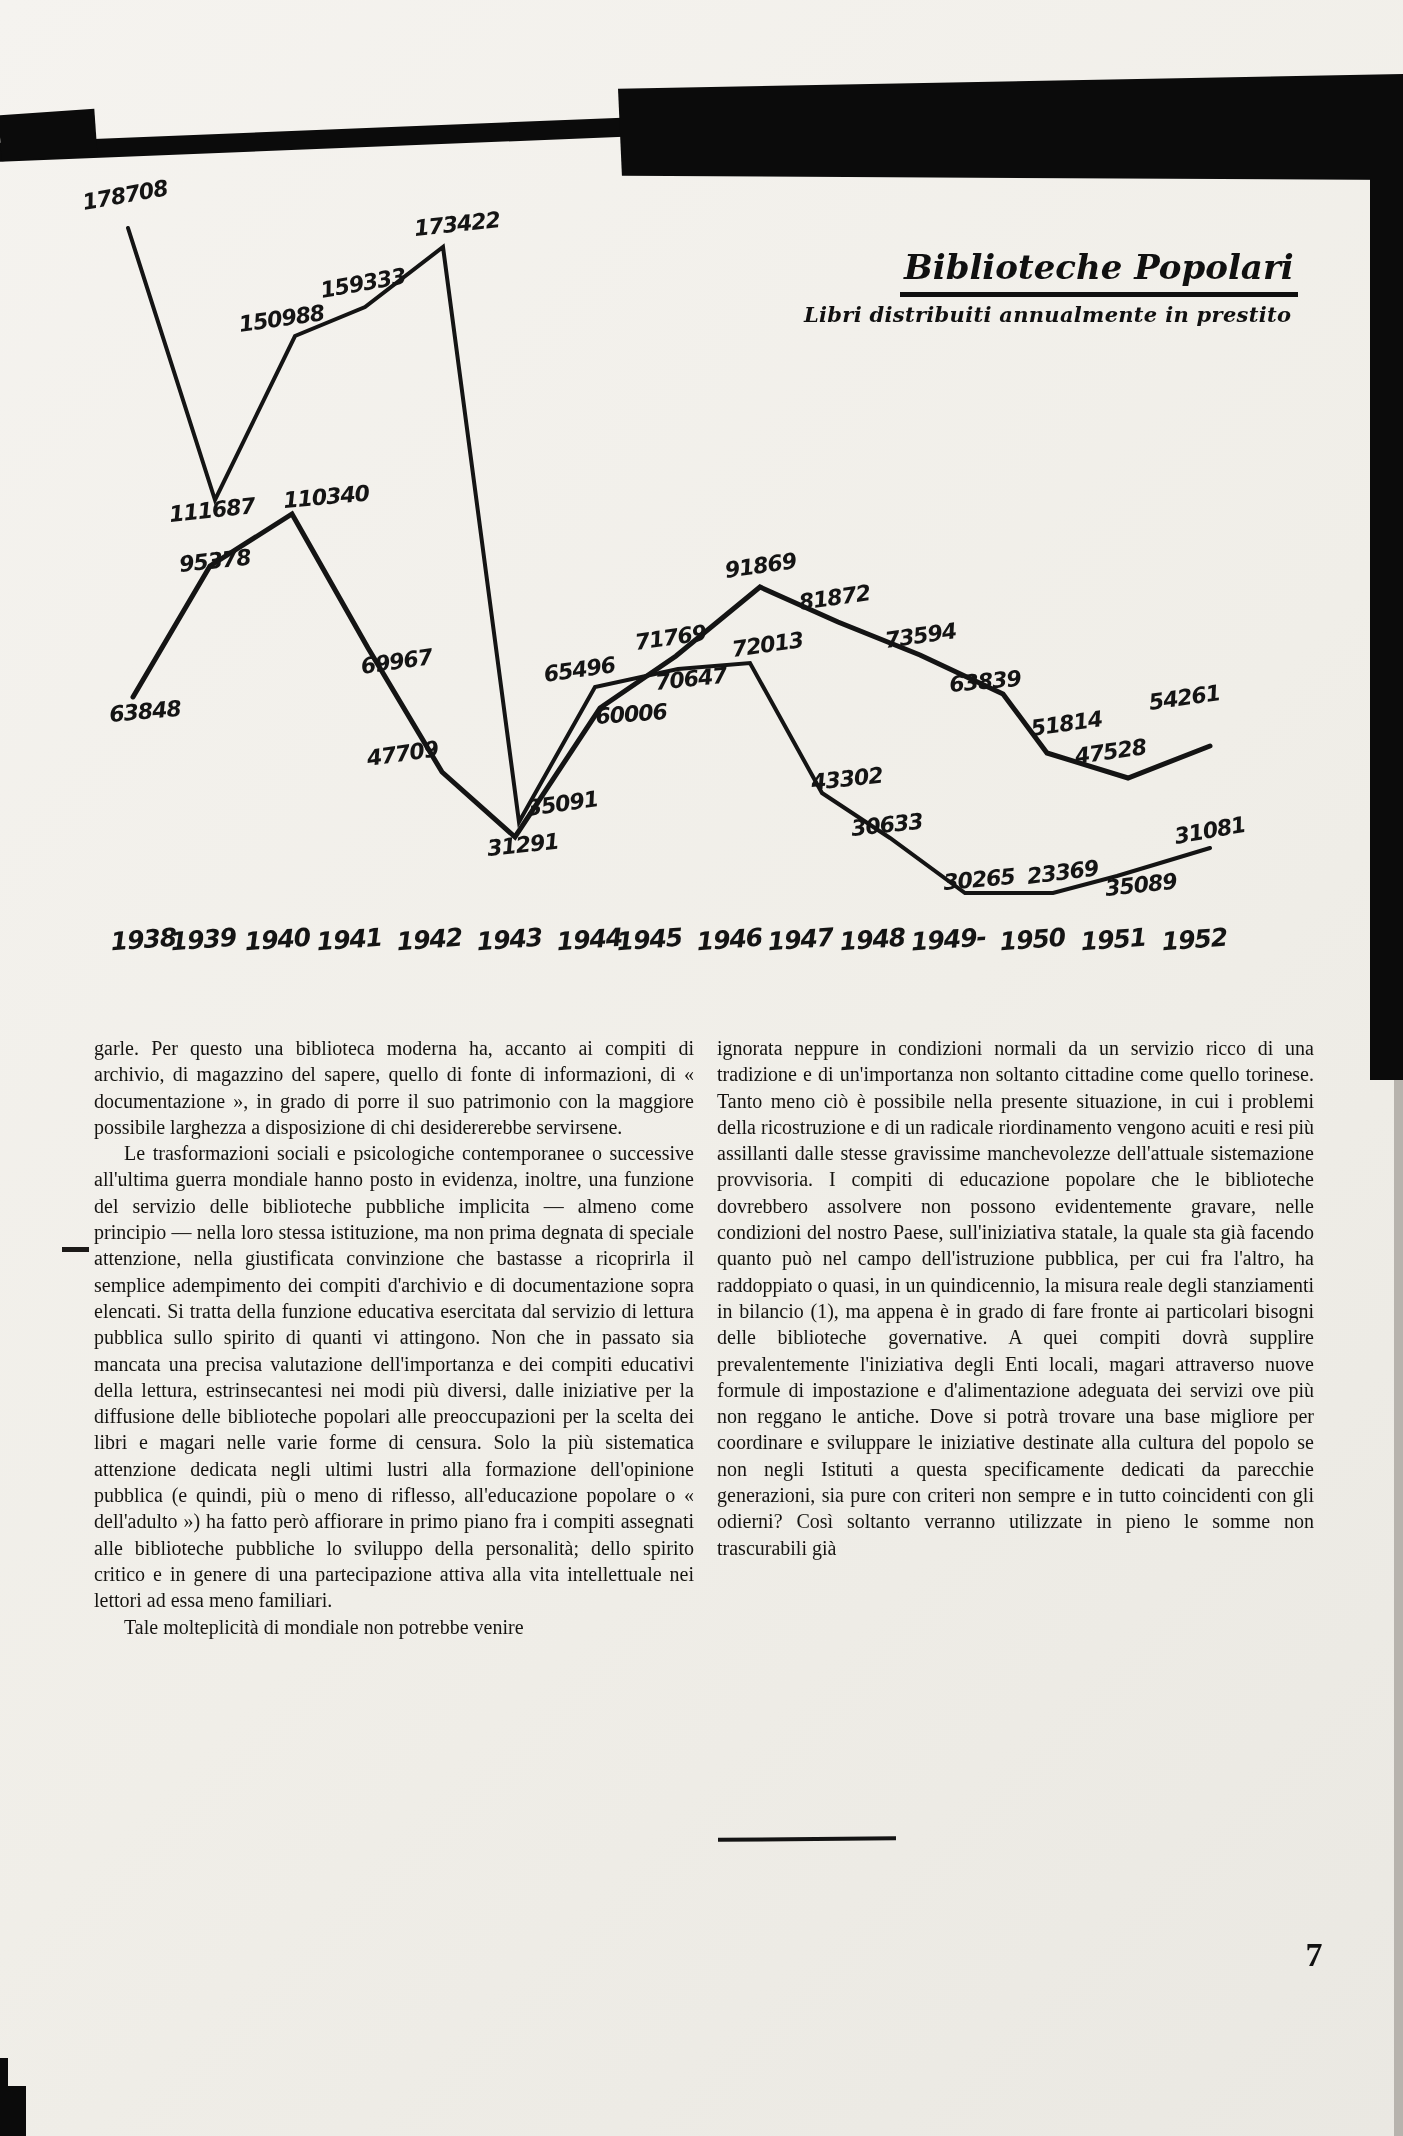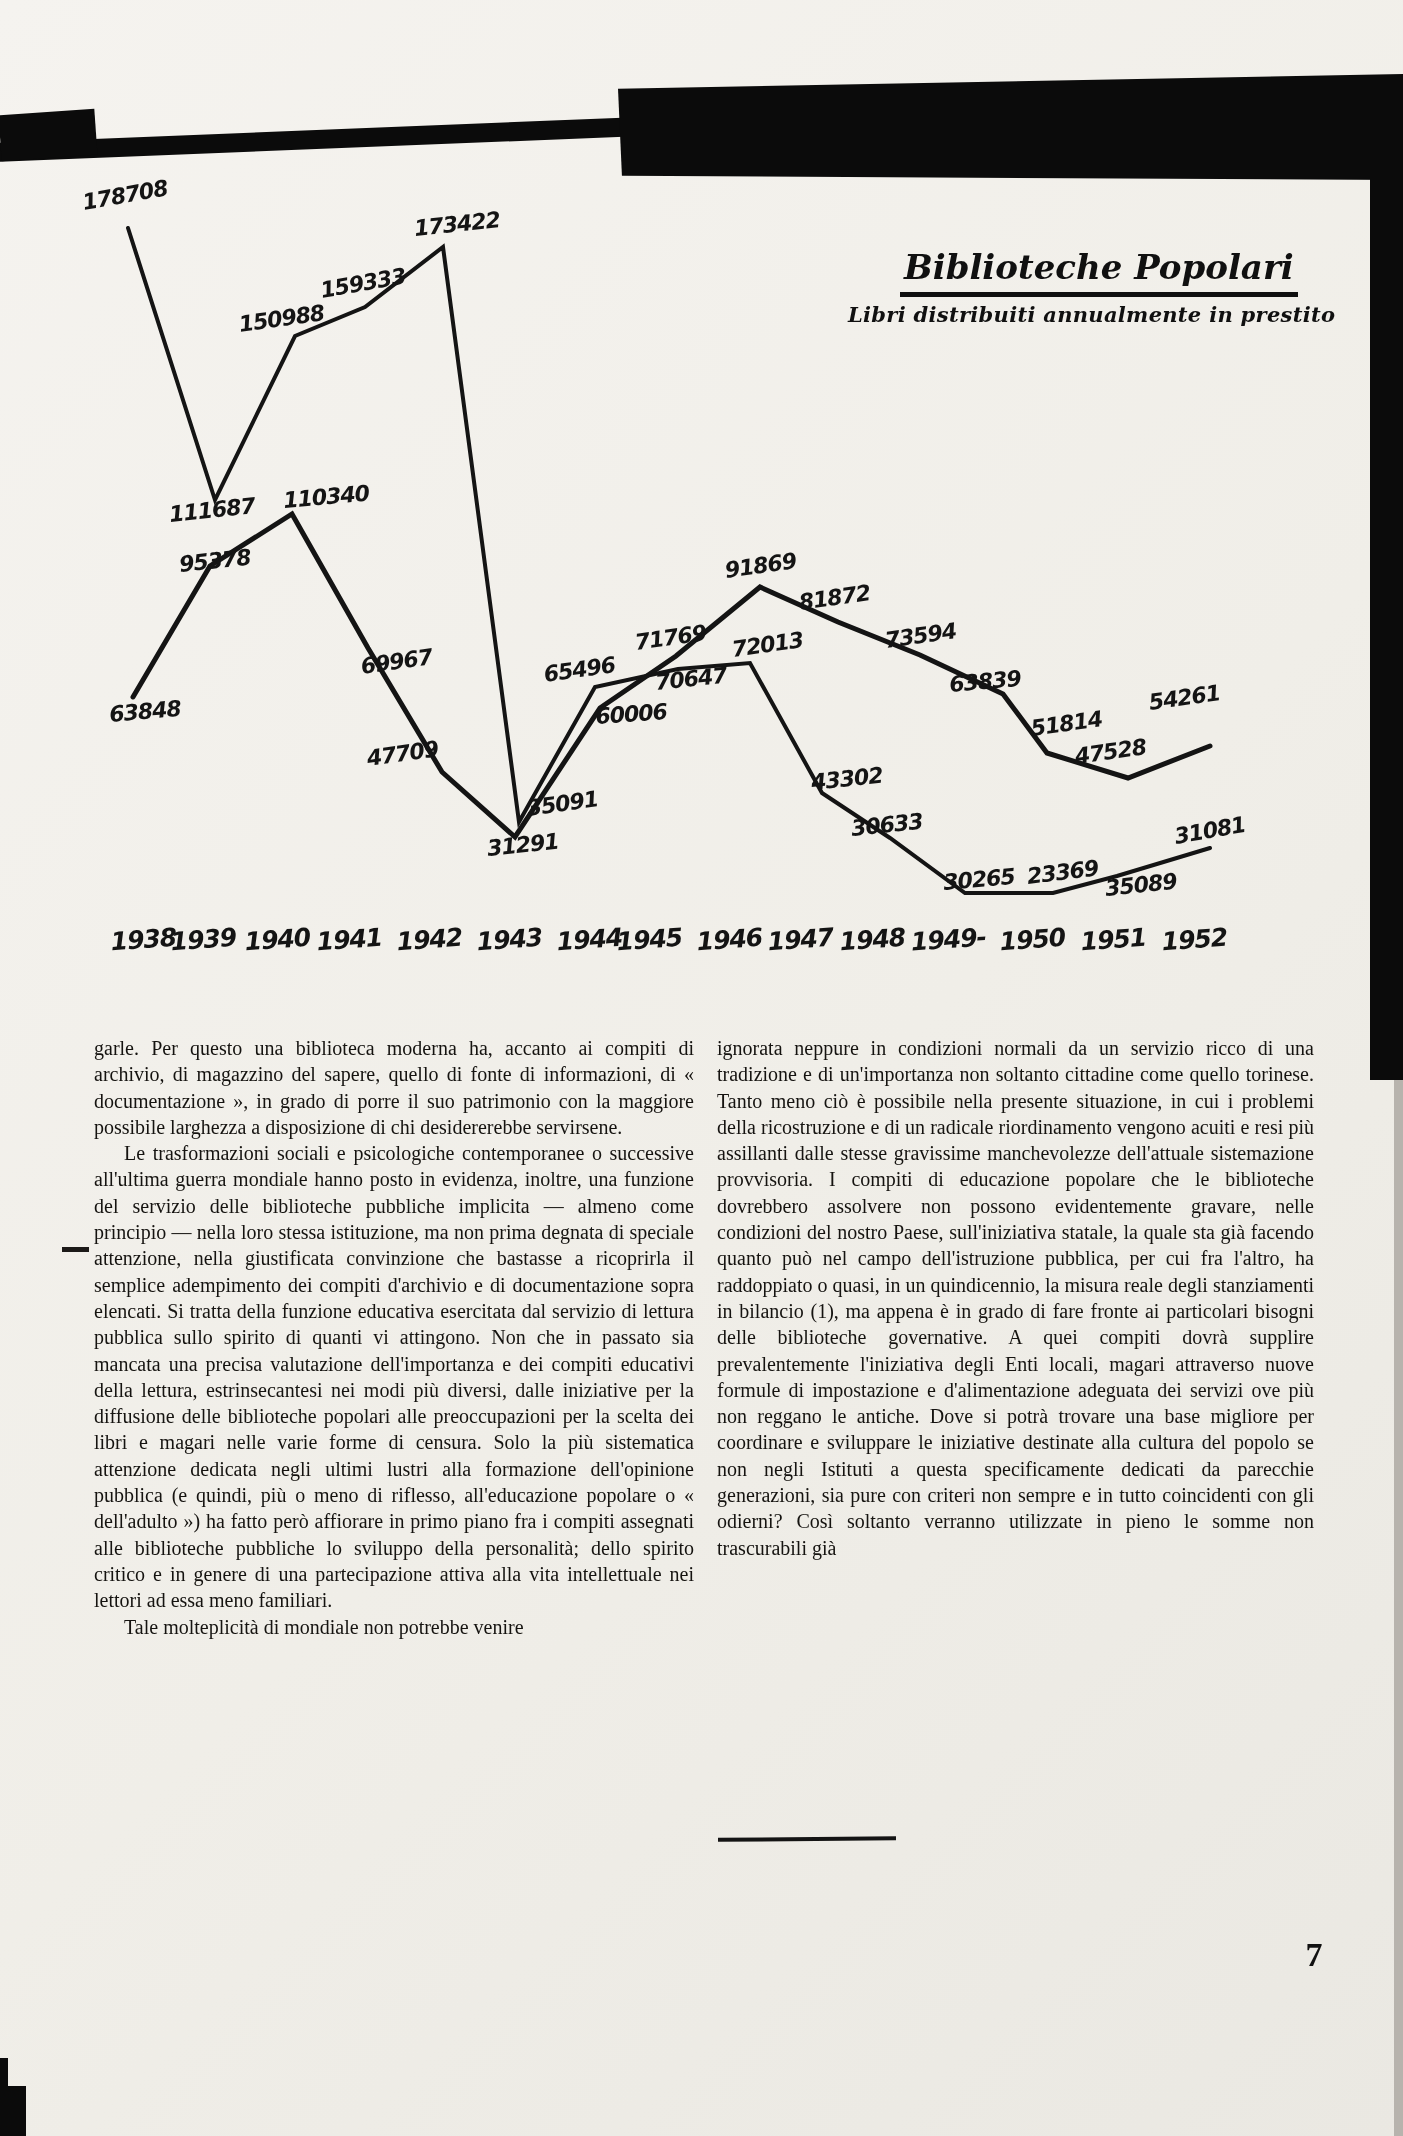--- a/index.html
+++ b/index.html
@@ -20,21 +20,21 @@
   .bl-corner{left:0;top:2086px;width:26px;height:50px;}
   
   .chart-svg{position:absolute;left:0;top:0;}
   .chart-title{
     position:absolute;left:900px;top:232px;width:360px;text-align:center;
     font-family:"DejaVu Serif",serif;font-style:italic;font-weight:bold;
     font-size:34px;color:#101010;white-space:nowrap;margin-top:15px;
   }
   .chart-title .underline{display:inline-block;border-bottom:5px solid #101010;padding:0 4px 5px 4px;}
   .chart-subtitle{
-    position:absolute;left:848px;top:302px;width:440px;text-align:center;
+    position:absolute;left:804px;top:302px;width:440px;text-align:center;
     font-family:"DejaVu Serif",serif;font-style:italic;font-weight:bold;
     font-size:21px;color:#101010;white-space:nowrap;letter-spacing:.3px;
   }
   
   .column{
     position:absolute;top:1035px;color:#151310;
     font-size:20px;line-height:26.3px;text-align:justify;
   }
   .column-left{left:94px;width:600px;}
   .column-right{left:717px;width:597px;}

